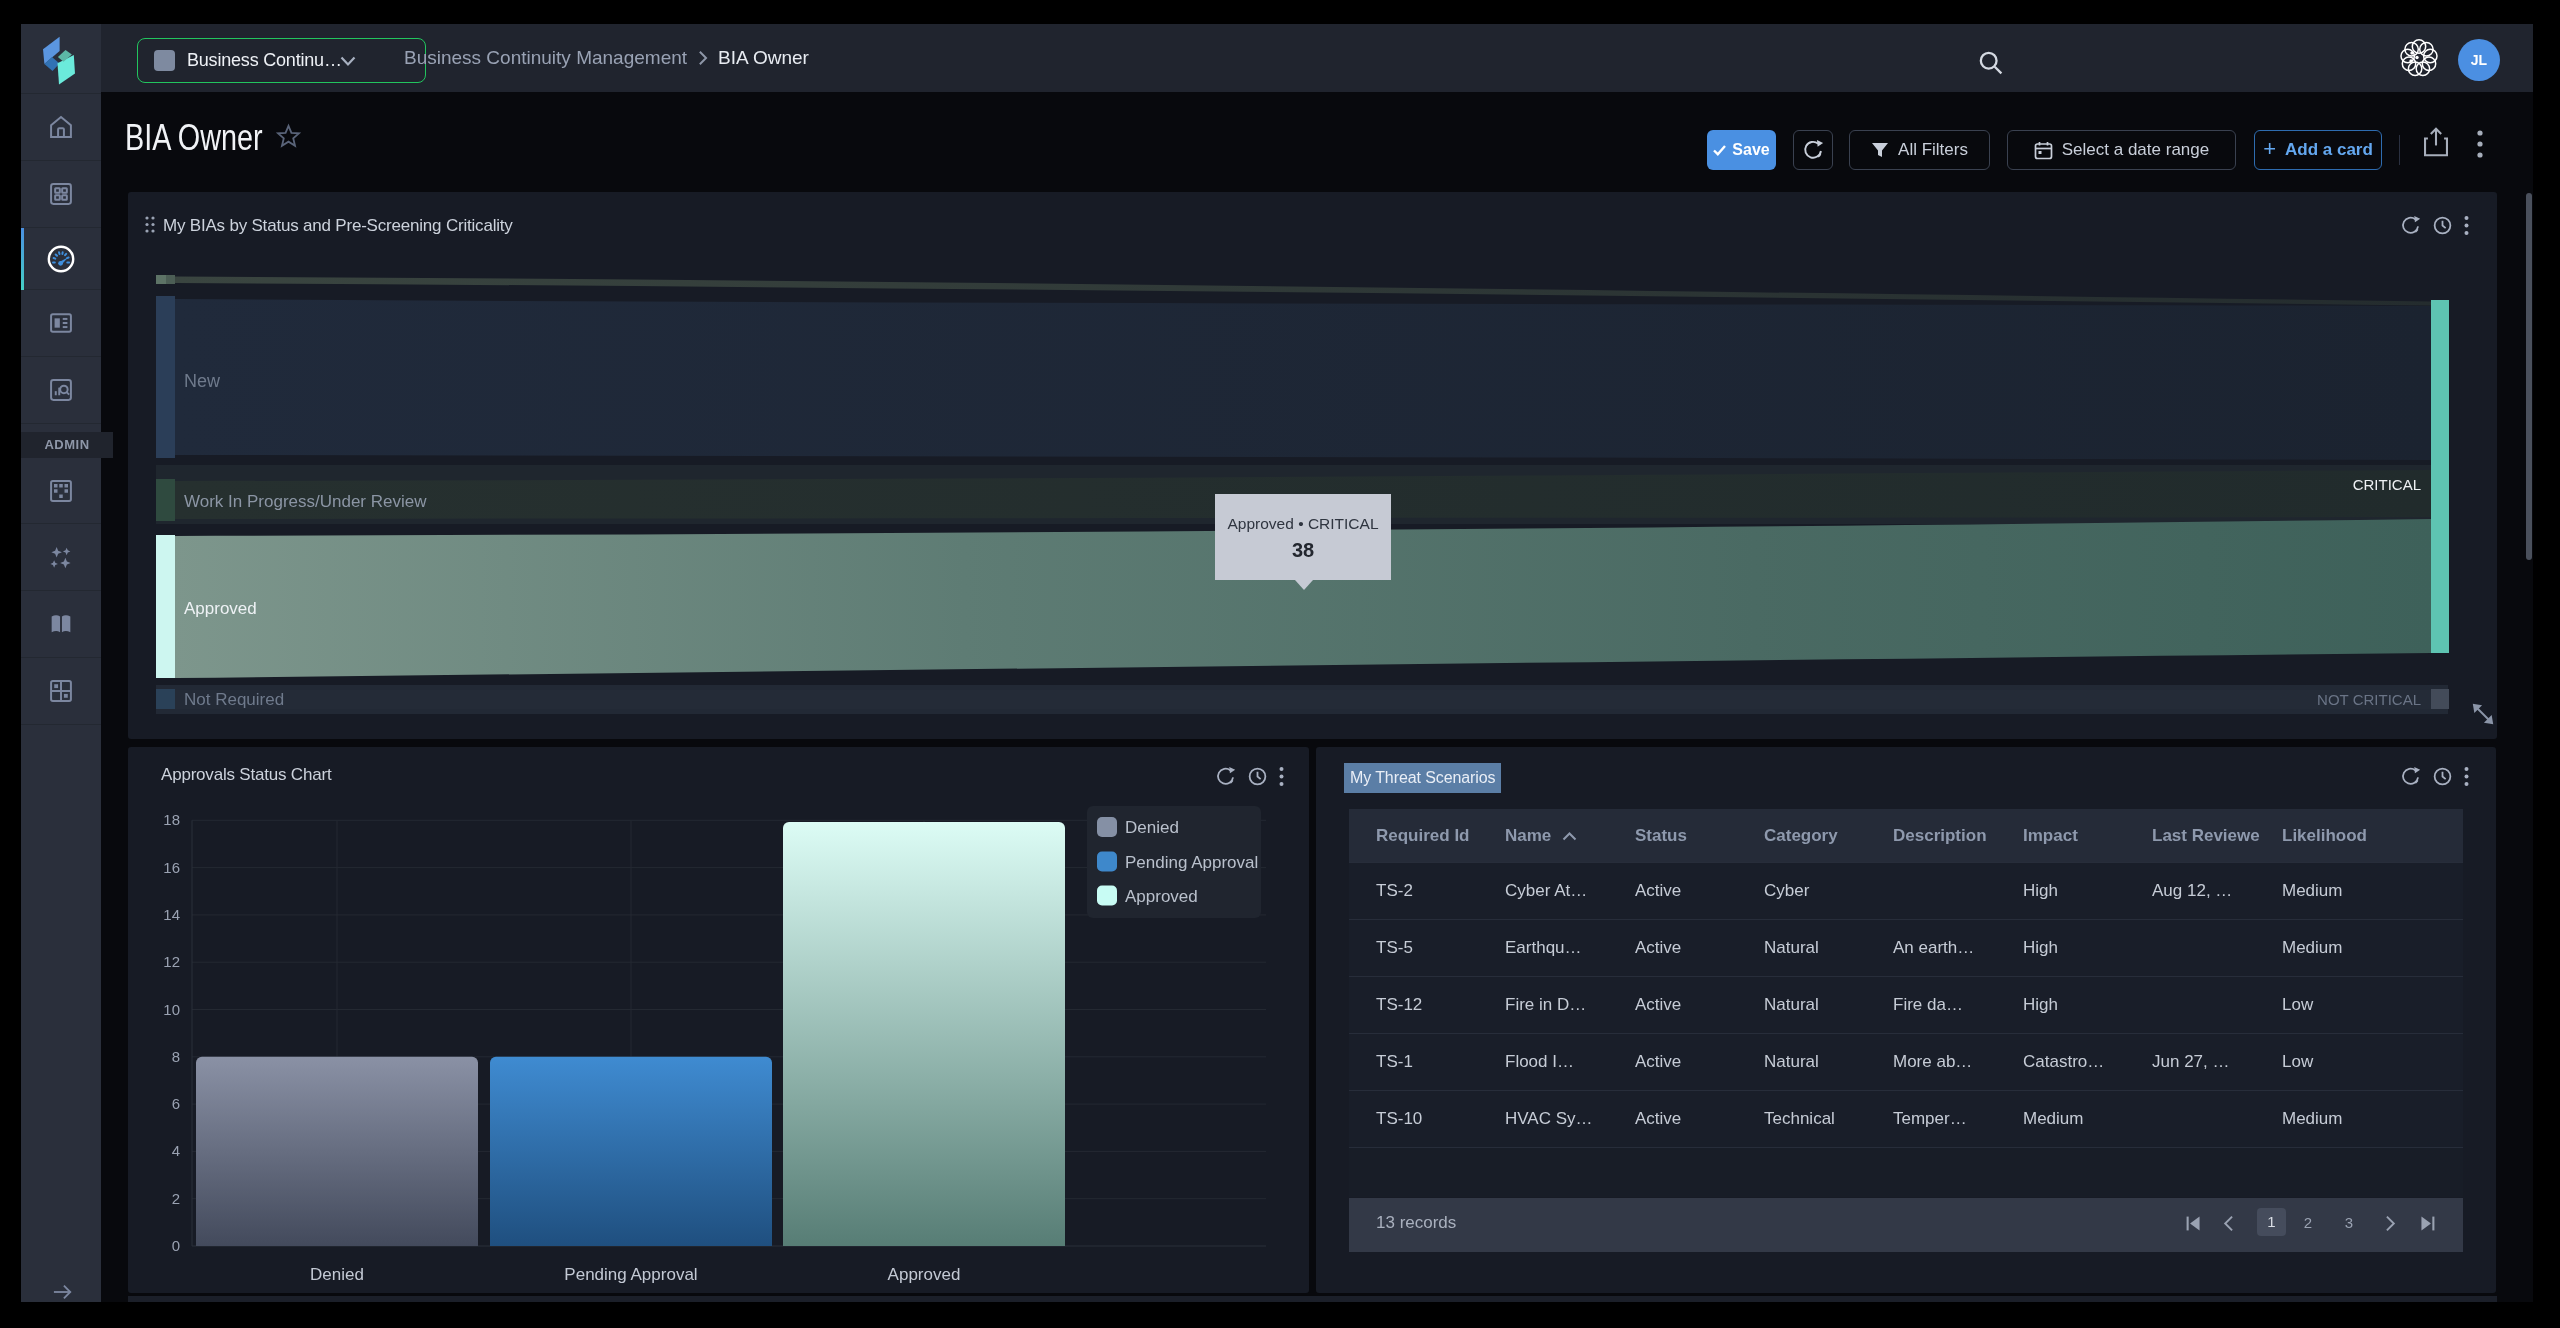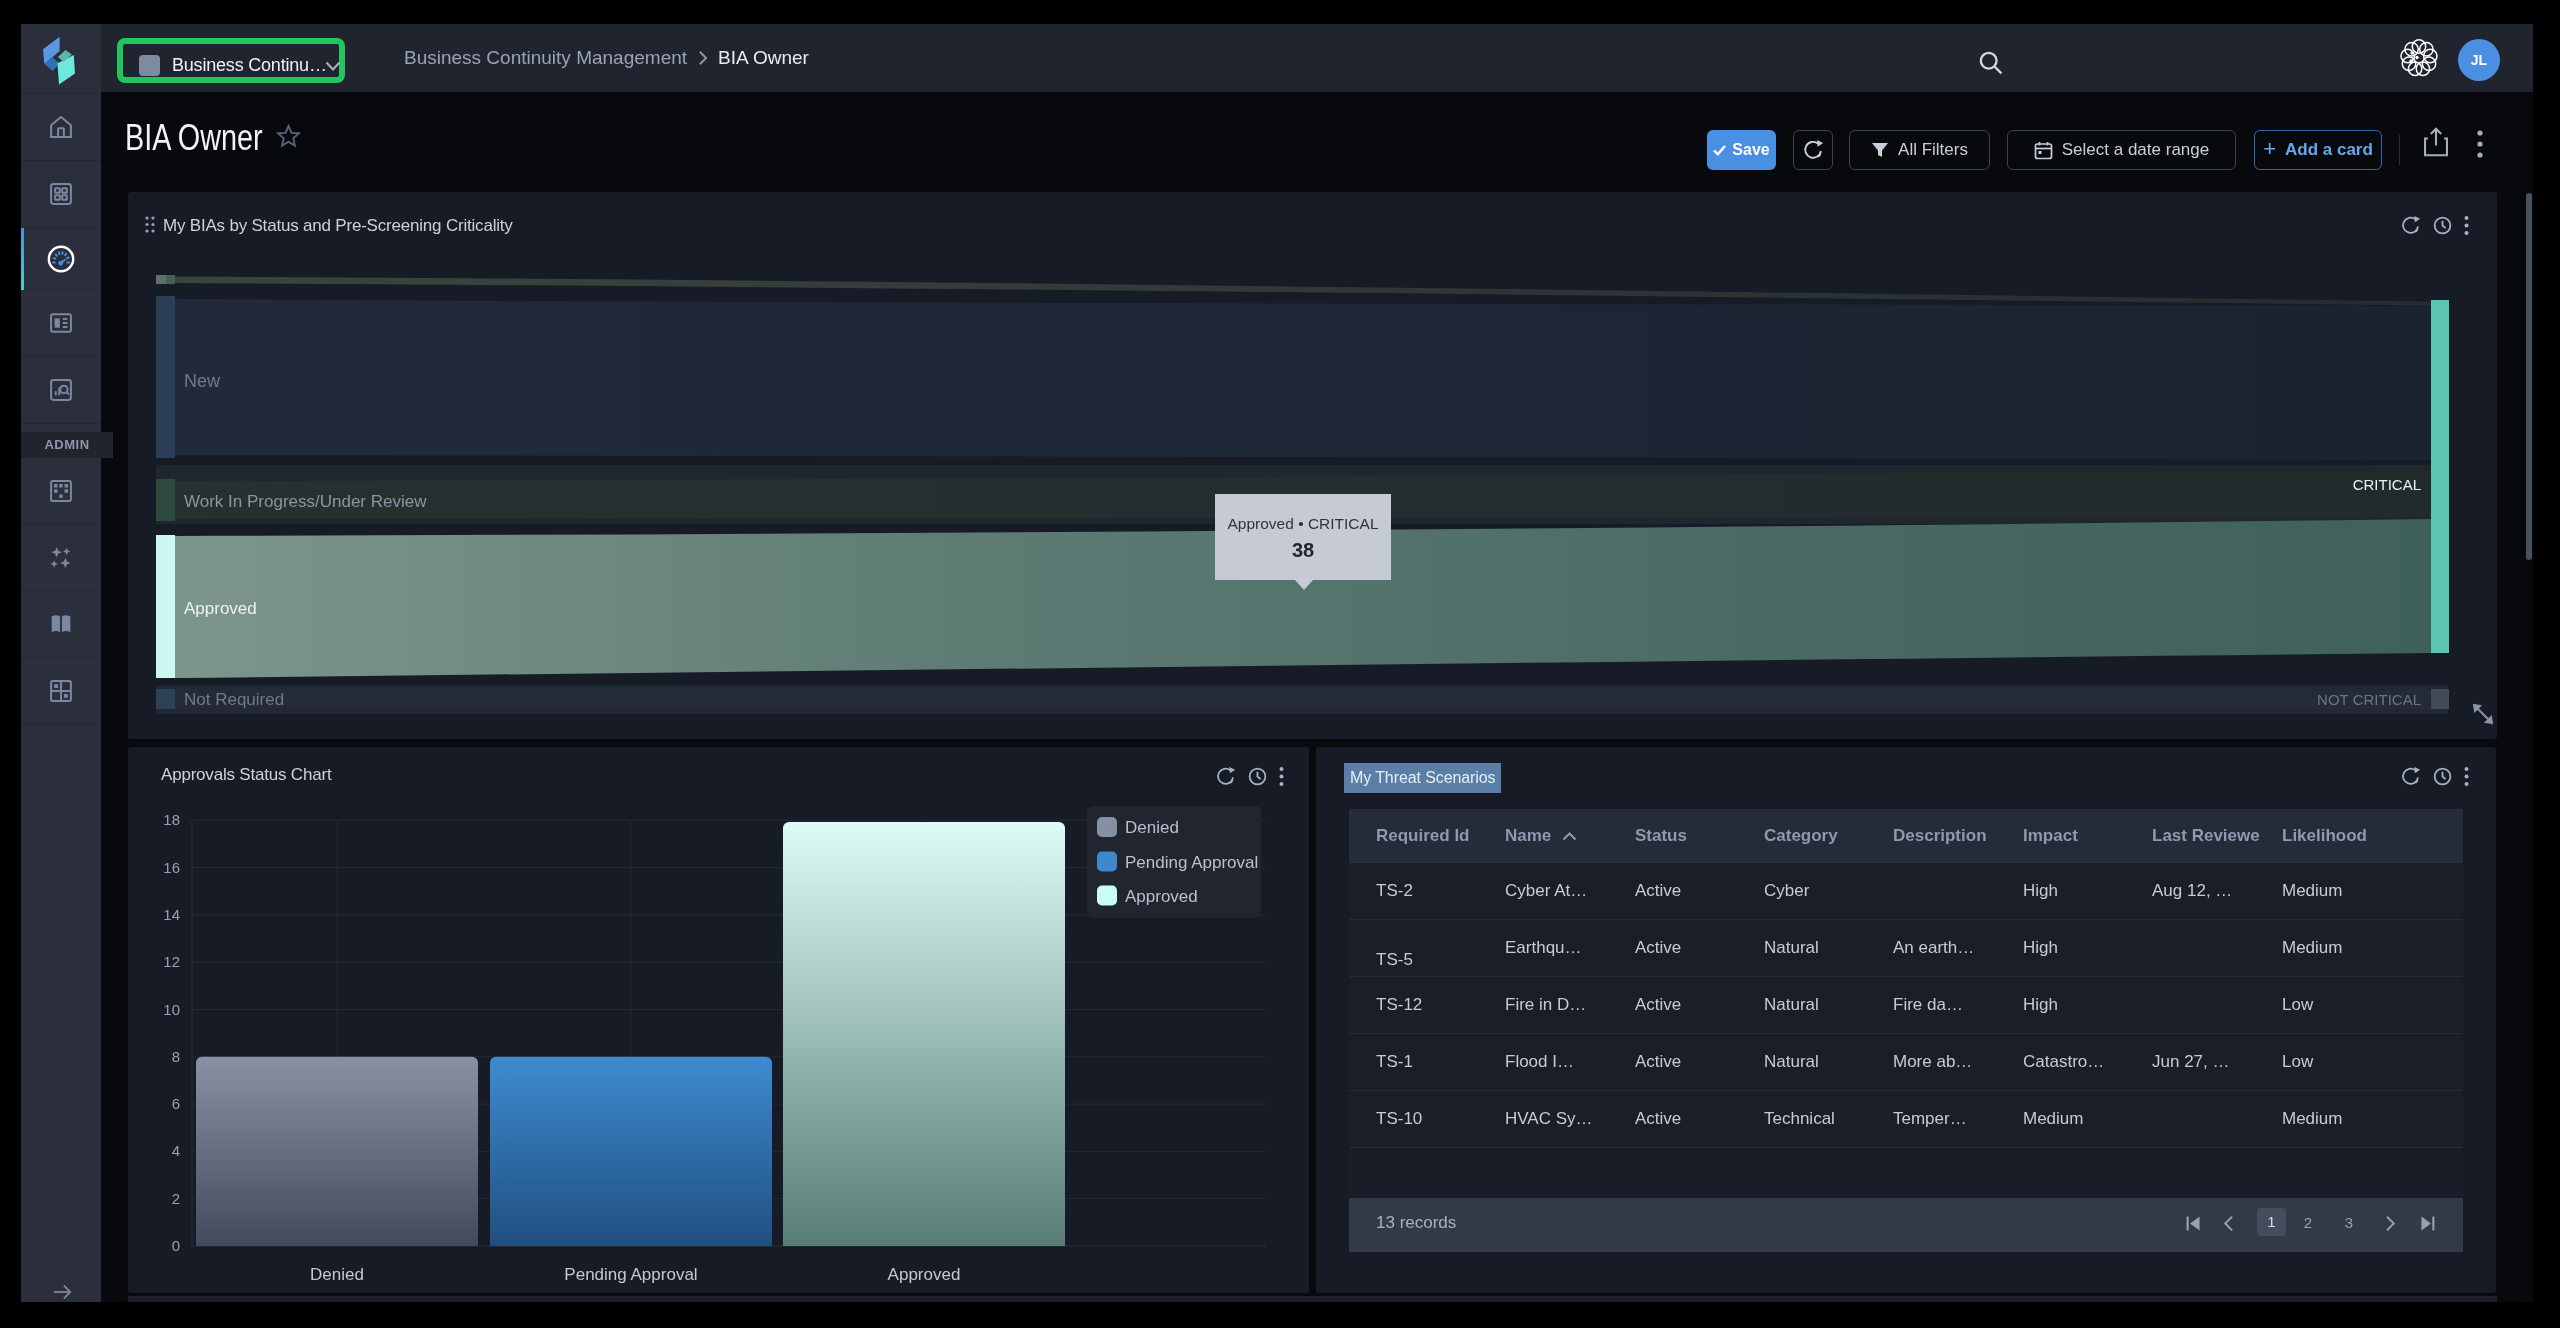--- a/index.html
+++ b/index.html
@@ -12,21 +12,21 @@
 #sidebar { position:absolute; left:0; top:0; width:80px; height:1278px; background:#2a2f3b; }
 .scell { position:absolute; left:0; width:80px; border-bottom:1px solid #232831; }
 .sicon { position:absolute; left:50%; top:50%; transform:translate(-50%,-50%); }
 #admbar { position:absolute; left:0; top:408px; width:92px; height:26px; background:#20242d;
   color:#8e97a8; font-size:13px; font-weight:bold; letter-spacing:0.5px; text-align:center; line-height:26px; }
 #actind { position:absolute; left:0; top:204px; width:3px; height:62px;
   background:linear-gradient(#4a90e2,#45d0c5); }
 
 
 #navbar { position:absolute; left:80px; top:0; width:2432px; height:68px; background:#20242e; }
-#drop { position:absolute; left:16px; top:14px; width:228px; height:45px; border:6px solid #22c55e; border-radius:8px; }
+#drop { position:absolute; left:36px; top:14px; width:289px; height:45px; border:1px solid #22c55e; border-radius:8px; }
 #drop .sq { position:absolute; left:16px; top:11px; width:21px; height:21px; background:#7e8aa0; border-radius:4px; }
 #drop .txt { position:absolute; left:49px; top:11px; color:#eef1f6; font-size:18px; letter-spacing:-0.2px; }
 #crumbs { position:absolute; left:303px; top:0; height:68px; display:flex; align-items:center; font-size:19px; color:#99a2b4; }
 #crumbs b { color:#e8ecf2; font-weight:normal; }
 
 
 #pagetitle { position:absolute; left:104px; top:93px; color:#f1f3f6; font-size:36px; transform:scaleX(0.80); transform-origin:left; }
 .btn { position:absolute; top:106px; height:40px; border:1px solid #3a4150; border-radius:6px;
   color:#c9cfda; font-size:17px; display:flex; align-items:center; justify-content:center; gap:9px; }
 
@@ -448,21 +448,21 @@
       <div class="row" style="position:relative;">
         <div class="cell" style="left:27px;">TS-2</div>
           <div class="cell" style="left:156px;">Cyber At…</div>
         <div class="cell" style="left:286px;">Active</div>
           <div class="cell" style="left:415px;">Cyber</div>
         <div class="cell" style="left:674px;">High</div>
           <div class="cell" style="left:803px;">Aug 12, …</div>
         <div class="cell" style="left:933px;">Medium</div>
       </div>
       <div class="row" style="position:relative;">
-        <div class="cell" style="left:27px;margin-top:12px;">TS-5</div>
+        <div class="cell" style="left:27px;">TS-5</div>
           <div class="cell" style="left:156px;">Earthqu…</div>
         <div class="cell" style="left:286px;">Active</div>
           <div class="cell" style="left:415px;">Natural</div>
         <div class="cell" style="left:544px;">An earth…</div>
           <div class="cell" style="left:674px;">High</div>
         <div class="cell" style="left:933px;">Medium</div>
       </div>
       <div class="row" style="position:relative;">
         <div class="cell" style="left:27px;">TS-12</div>
           <div class="cell" style="left:156px;">Fire in D…</div>

